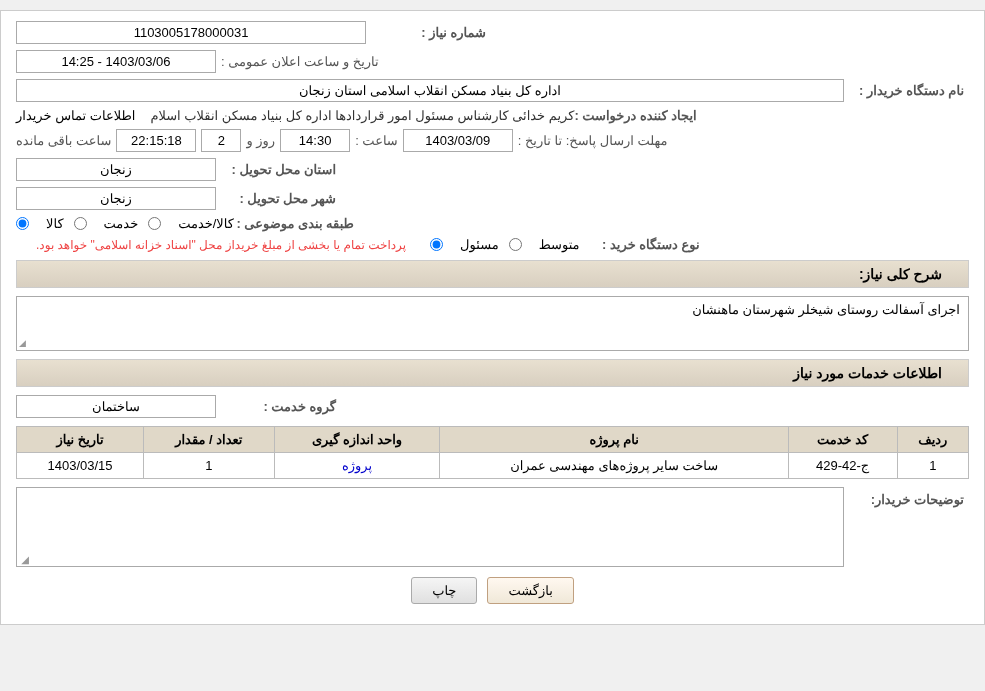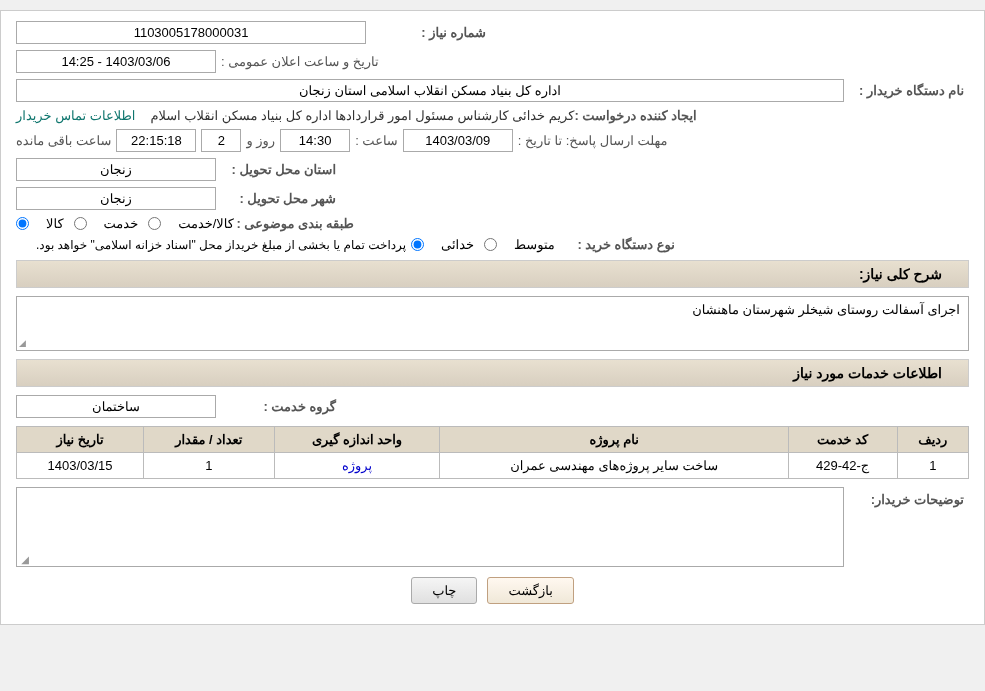--- a/index.html
+++ b/index.html
@@ -77,21 +77,21 @@
       margin-bottom: 6px;
       gap: 5px;
     }
     .contact-row {
       display: flex;
       align-items: center;
       justify-content: flex-end;
       margin-bottom: 6px;
     }
     .contact-link {
-      color: #0f766e;
+      color: #000000;
       text-decoration: none;
       cursor: pointer;
     }
     .contact-text {
       color: #333;
       margin-left: 5px;
     }
     .radio-group {
       display: flex;
       align-items: center;
@@ -282,25 +282,25 @@
     </div>
 
     <div class="purchase-type-row">
       <span class="label">نوع دستگاه خرید :</span>
       <div class="radio-group">
         <div class="radio-item">
           <span>متوسط</span>
           <input type="radio" name="purchase_type" style="">
         </div>
         <div class="radio-item">
-          <span>خدائی</span>
+          <span>مسئول</span>
           <input type="radio" name="purchase_type" checked="" style="">
         </div>
       </div>
-      <span class="purchase-note" style="margin-right:5px; font-size:12px; color:#000000;">پرداخت تمام یا بخشی از مبلغ خریداز محل "اسناد خزانه اسلامی" خواهد بود.</span>
+      <span class="purchase-note" style="margin-right:24px; font-size:12px; color:#ef4444;">پرداخت تمام یا بخشی از مبلغ خریداز محل "اسناد خزانه اسلامی" خواهد بود.</span>
     </div>
 
     <div class="section-header">
       <span>شرح کلی نیاز:</span>
     </div>
 
     <div class="description-wrapper">
       <div class="desc-box-wrapper">
         <span>اجرای آسفالت روستای شیخلر شهرستان ماهنشان</span>
         <span class="small-resize">◢</span>

